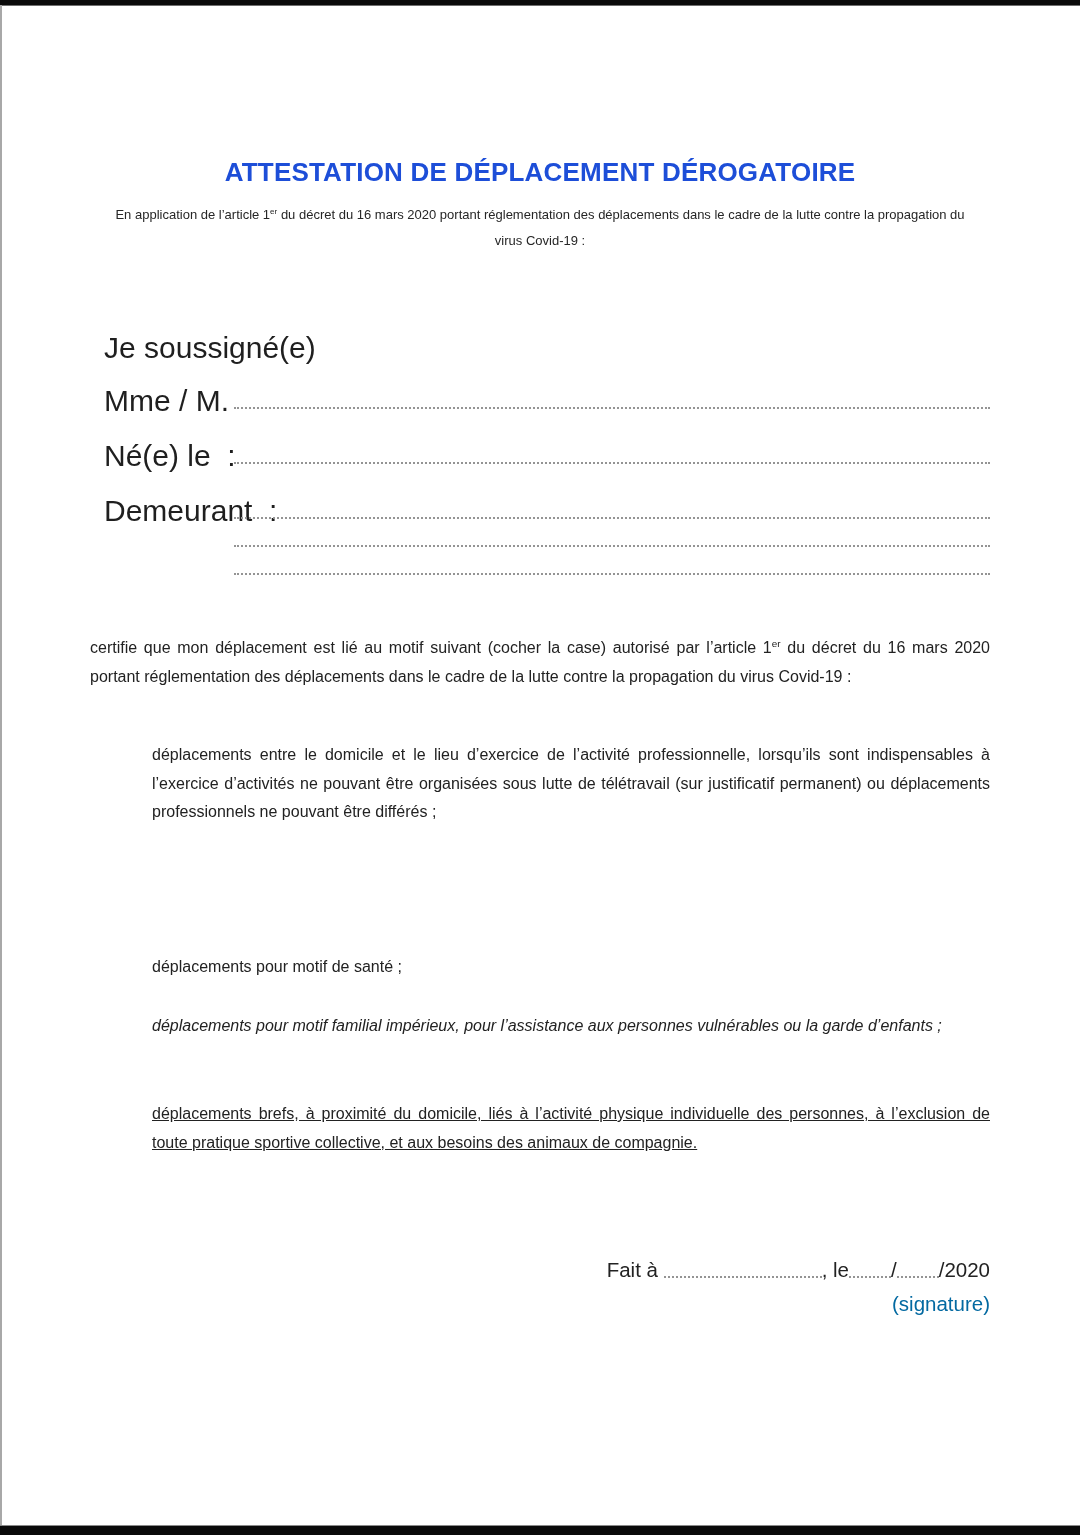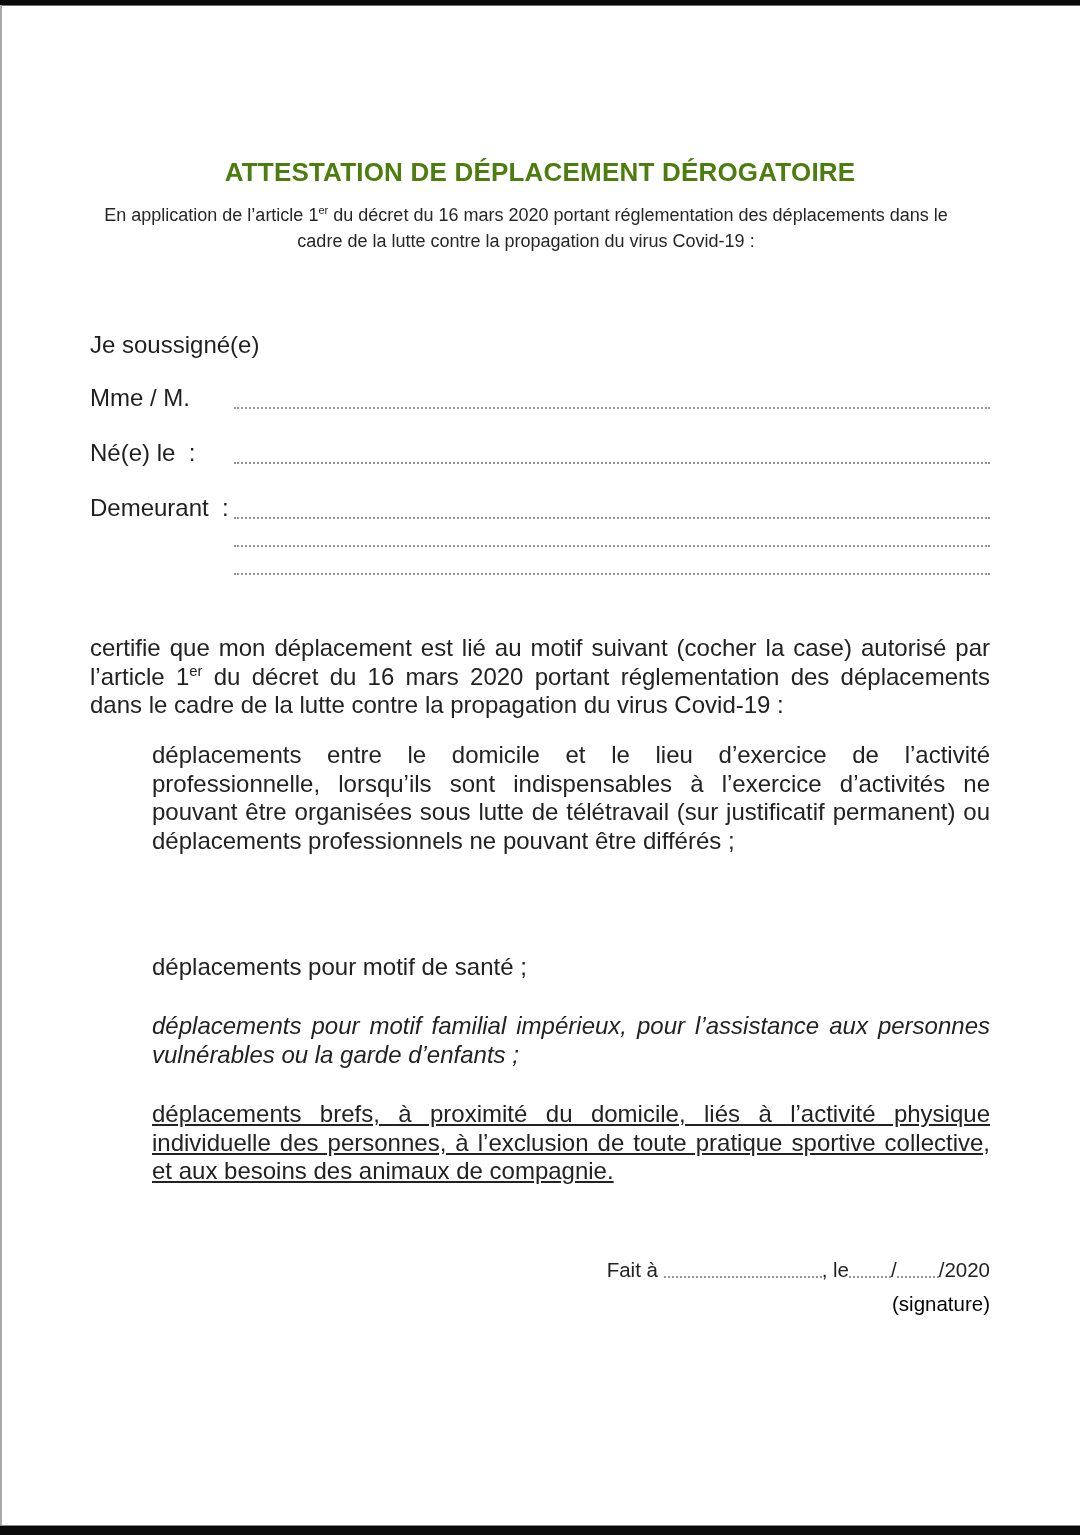--- a/index.html
+++ b/index.html
@@ -13,47 +13,47 @@
     overflow: hidden;
   }
   
   .bar-top    { position: absolute; top: 0; left: 0; right: 0; height: 5px; background: #0a0a0a; border-bottom: 1px solid #6e6e6e; }
   .bar-bottom { position: absolute; bottom: 0; left: 0; right: 0; height: 9px; background: #0a0a0a; border-top: 1px solid #8a8a8a; }
   .edge-left  { position: absolute; left: 0; top: 5px; bottom: 9px; width: 2px; background: #a8a8a8; }
 
   .title {
     position: absolute; top: 157px; left: 0; right: 0;
     text-align: center; font-size: 26px; font-weight: 700;
-    letter-spacing: 0.2px; color: #4d7c0f; white-space: pre;
+    letter-spacing: 0.2px; color: #1d4ed8; white-space: pre;
   }
   .subtitle {
-    position: absolute; top: 202px; left: 101px; width: 850px;
-    text-align: center; font-size: 18px; line-height: 26px; color: #262626;
+    position: absolute; top: 202px; left: 115px; width: 850px;
+    text-align: center; font-size: 13px; line-height: 26px; color: #262626;
   }
   sup { font-size: 0.62em; line-height: 0; }
 
-  .label { position: absolute; left: 90px; font-size: 24px; color: #1f1f1f; white-space: pre; }
+  .label { position: absolute; left: 104px; font-size: 30px; color: #1f1f1f; white-space: pre; }
   .intro { top: 331px; }
   .lbl-name  { top: 384px; }
   .lbl-birth { top: 439px; }
   .lbl-addr  { top: 494px; }
 
   .dotline {
     position: absolute; left: 234px; width: 756px; height: 0;
     border-bottom: 2px dotted #949494;
   }
   .dl-name  { top: 407px; }
   .dl-birth { top: 462px; }
   .dl-addr1 { top: 517px; }
   .dl-addr2 { top: 545px; }
   .dl-addr3 { top: 573px; }
 
   .para {
     position: absolute; text-align: justify;
-    font-size: 24px; line-height: 28.5px; color: #222222;
+    font-size: 16px; line-height: 28.5px; color: #222222;
   }
   .certify { top: 634px; left: 90px; width: 900px; }
   .motif   { left: 152px; width: 838px; }
   .motif-1 { top: 741px; }
   .motif-2 { top: 874px; }
   .motif-3 { top: 953px; }
   .motif-4 { top: 1012px; font-style: italic; }
   .motif-5 { top: 1100px; text-decoration: underline; }
 
   .footer-line {
@@ -63,21 +63,21 @@
   }
   .dots {
     display: inline-block; height: 0;
     border-bottom: 2px dotted #949494;
     align-self: flex-end; margin-bottom: 4px;
   }
   .dots-city { width: 158px; }
   .dots-dm   { width: 42px; }
   .signature {
     position: absolute; top: 1292px; right: 90px;
-    font-size: 20.5px; color: #000000; text-align: right;
+    font-size: 20.5px; color: #0369a1; text-align: right;
   }
 </style>
 </head>
 <body>
 
 <div class="page">
   <div class="bar-top"></div>
   <div class="edge-left"></div>
   <div class="bar-bottom"></div>
 

